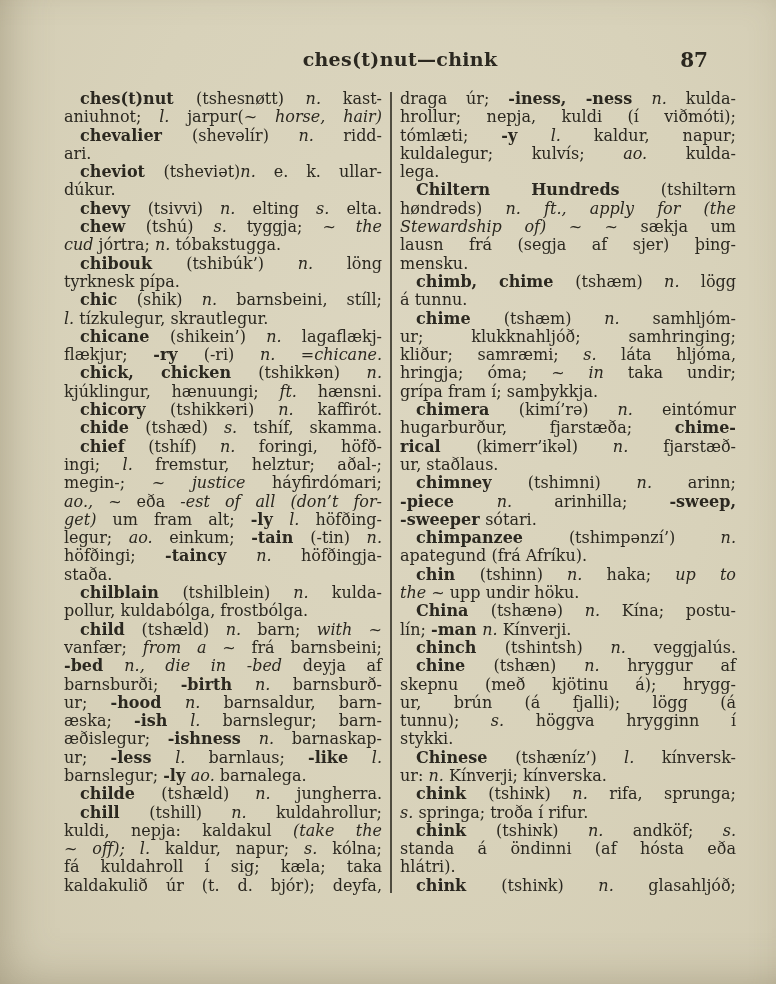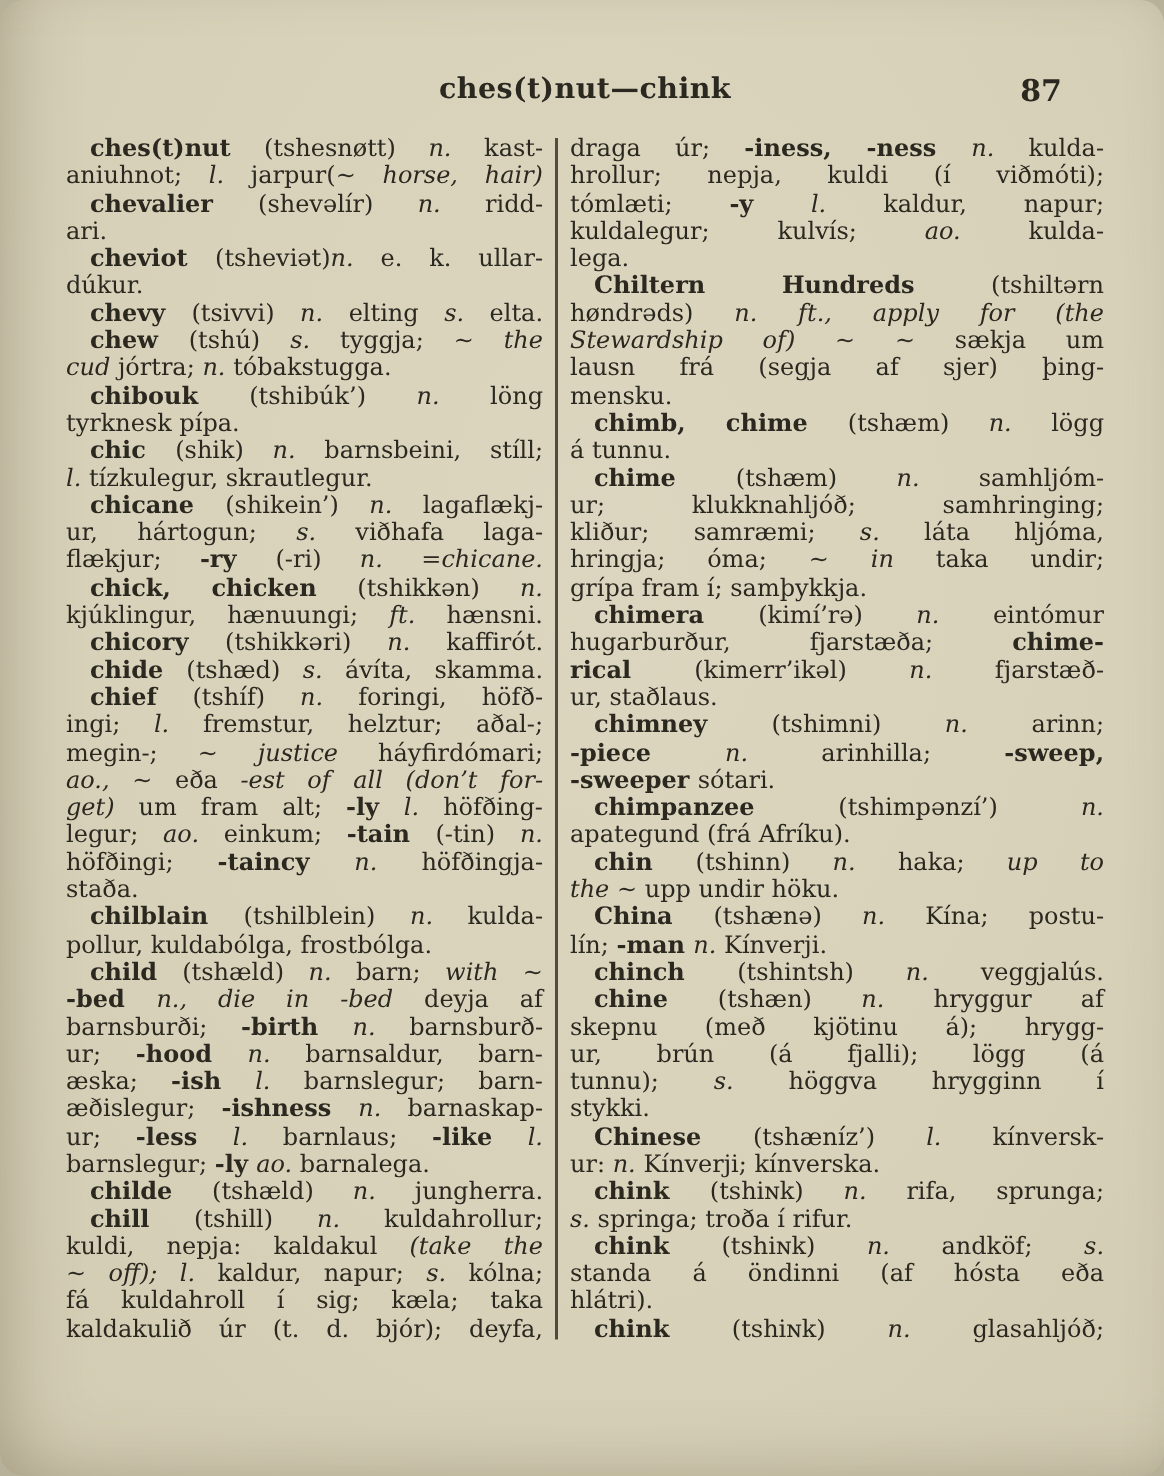--- a/index.html
+++ b/index.html
@@ -12,22 +12,21 @@
     position: relative;
     width: 776px; height: 984px;
     background:
       radial-gradient(ellipse at 52% 38%, #dcd6c0 0%, #d8d2ba 55%, #d2cbb2 100%);
     box-shadow:
       inset 28px -24px 50px -28px rgba(110, 100, 70, 0.45),
       inset -14px 12px 40px -30px rgba(110, 100, 70, 0.30);
     color: #2b2820;
     overflow: hidden;
     box-sizing: border-box;
-    padding: 48px 40px 0 44px;
-    border-radius: 16px;
+    padding: 48px 40px 0 64px;
   }
   .header {
     position: relative;
     height: 26px;
     margin-bottom: 16px;
   }
   .header-title {
     position: absolute;
     left: 0; right: 0;
     text-align: center;
@@ -77,37 +76,37 @@
         <div class="line ind just"><span class="b">cheviot </span><span>(tsheviət)</span><span class="i">n. </span><span>e. k. ullar-</span></div>
         <div class="line"><span>dúkur.</span></div>
         <div class="line ind just"><span class="b">chevy </span><span>(tsivvi) </span><span class="i">n. </span><span>elting </span><span class="i">s. </span><span>elta.</span></div>
         <div class="line ind just"><span class="b">chew </span><span>(tshú) </span><span class="i">s. </span><span>tyggja; </span><span class="i">~ the</span></div>
         <div class="line"><span class="i">cud </span><span>jórtra; </span><span class="i">n. </span><span>tóbakstugga.</span></div>
         <div class="line ind just"><span class="b">chibouk </span><span>(tshibúk’) </span><span class="i">n. </span><span>löng</span></div>
         <div class="line"><span>tyrknesk pípa.</span></div>
         <div class="line ind just"><span class="b">chic </span><span>(shik) </span><span class="i">n. </span><span>barnsbeini, stíll;</span></div>
         <div class="line"><span class="i">l. </span><span>tízkulegur, skrautlegur.</span></div>
         <div class="line ind just"><span class="b">chicane </span><span>(shikein’) </span><span class="i">n. </span><span>lagaflækj-</span></div>
-        <div class="line just"><span>ur, hártogun; </span><span class="i">s. </span><span>viðhafa laga-</span></div>
         <div class="line just"><span>flækjur; </span><span class="b">-ry </span><span>(-ri) </span><span class="i">n. </span><span>=</span><span class="i">chicane.</span></div>
         <div class="line ind just"><span class="b">chick, chicken </span><span>(tshikkən) </span><span class="i">n.</span></div>
         <div class="line just"><span>kjúklingur, hænuungi; </span><span class="i">ft. </span><span>hænsni.</span></div>
         <div class="line ind just"><span class="b">chicory </span><span>(tshikkəri) </span><span class="i">n. </span><span>kaffirót.</span></div>
-        <div class="line ind just"><span class="b">chide </span><span>(tshæd) </span><span class="i">s. </span><span>ávíta, skamma.</span></div>
+        <div class="line ind just"><span class="b">chide </span><span>(tshæd) </span><span class="i">s. </span><span>tshíf, skamma.</span></div>
         <div class="line ind just"><span class="b">chief </span><span>(tshíf) </span><span class="i">n. </span><span>foringi, höfð-</span></div>
         <div class="line just"><span>ingi; </span><span class="i">l. </span><span>fremstur, helztur; aðal-;</span></div>
         <div class="line just"><span>megin-; </span><span class="i">~ justice </span><span>háyfirdómari;</span></div>
         <div class="line just"><span class="i">ao., </span><span>~ eða </span><span class="i">-est of all (don’t for-</span></div>
         <div class="line just"><span class="i">get) </span><span>um fram alt; </span><span class="b">-ly </span><span class="i">l. </span><span>höfðing-</span></div>
         <div class="line just"><span>legur; </span><span class="i">ao. </span><span>einkum; </span><span class="b">-tain </span><span>(-tin) </span><span class="i">n.</span></div>
         <div class="line just"><span>höfðingi; </span><span class="b">-taincy </span><span class="i">n. </span><span>höfðingja-</span></div>
         <div class="line"><span>staða.</span></div>
         <div class="line ind just"><span class="b">chilblain </span><span>(tshilblein) </span><span class="i">n. </span><span>kulda-</span></div>
         <div class="line"><span>pollur, kuldabólga, frostbólga.</span></div>
         <div class="line ind just"><span class="b">child </span><span>(tshæld) </span><span class="i">n. </span><span>barn; </span><span class="i">with ~</span></div>
+        <div class="line just"><span>vanfær; </span><span class="i">from a ~ </span><span>frá barnsbeini;</span></div>
         <div class="line just"><span class="b">-bed </span><span class="i">n., die in -bed </span><span>deyja af</span></div>
         <div class="line just"><span>barnsburði; </span><span class="b">-birth </span><span class="i">n. </span><span>barnsburð-</span></div>
         <div class="line just"><span>ur; </span><span class="b">-hood </span><span class="i">n. </span><span>barnsaldur, barn-</span></div>
         <div class="line just"><span>æska; </span><span class="b">-ish </span><span class="i">l. </span><span>barnslegur; barn-</span></div>
         <div class="line just"><span>æðislegur; </span><span class="b">-ishness </span><span class="i">n. </span><span>barnaskap-</span></div>
         <div class="line just"><span>ur; </span><span class="b">-less </span><span class="i">l. </span><span>barnlaus; </span><span class="b">-like </span><span class="i">l.</span></div>
         <div class="line"><span>barnslegur; </span><span class="b">-ly </span><span class="i">ao. </span><span>barnalega.</span></div>
         <div class="line ind just"><span class="b">childe </span><span>(tshæld) </span><span class="i">n. </span><span>jungherra.</span></div>
         <div class="line ind just"><span class="b">chill </span><span>(tshill) </span><span class="i">n. </span><span>kuldahrollur;</span></div>
         <div class="line just"><span>kuldi, nepja: kaldakul </span><span class="i">(take the</span></div>

